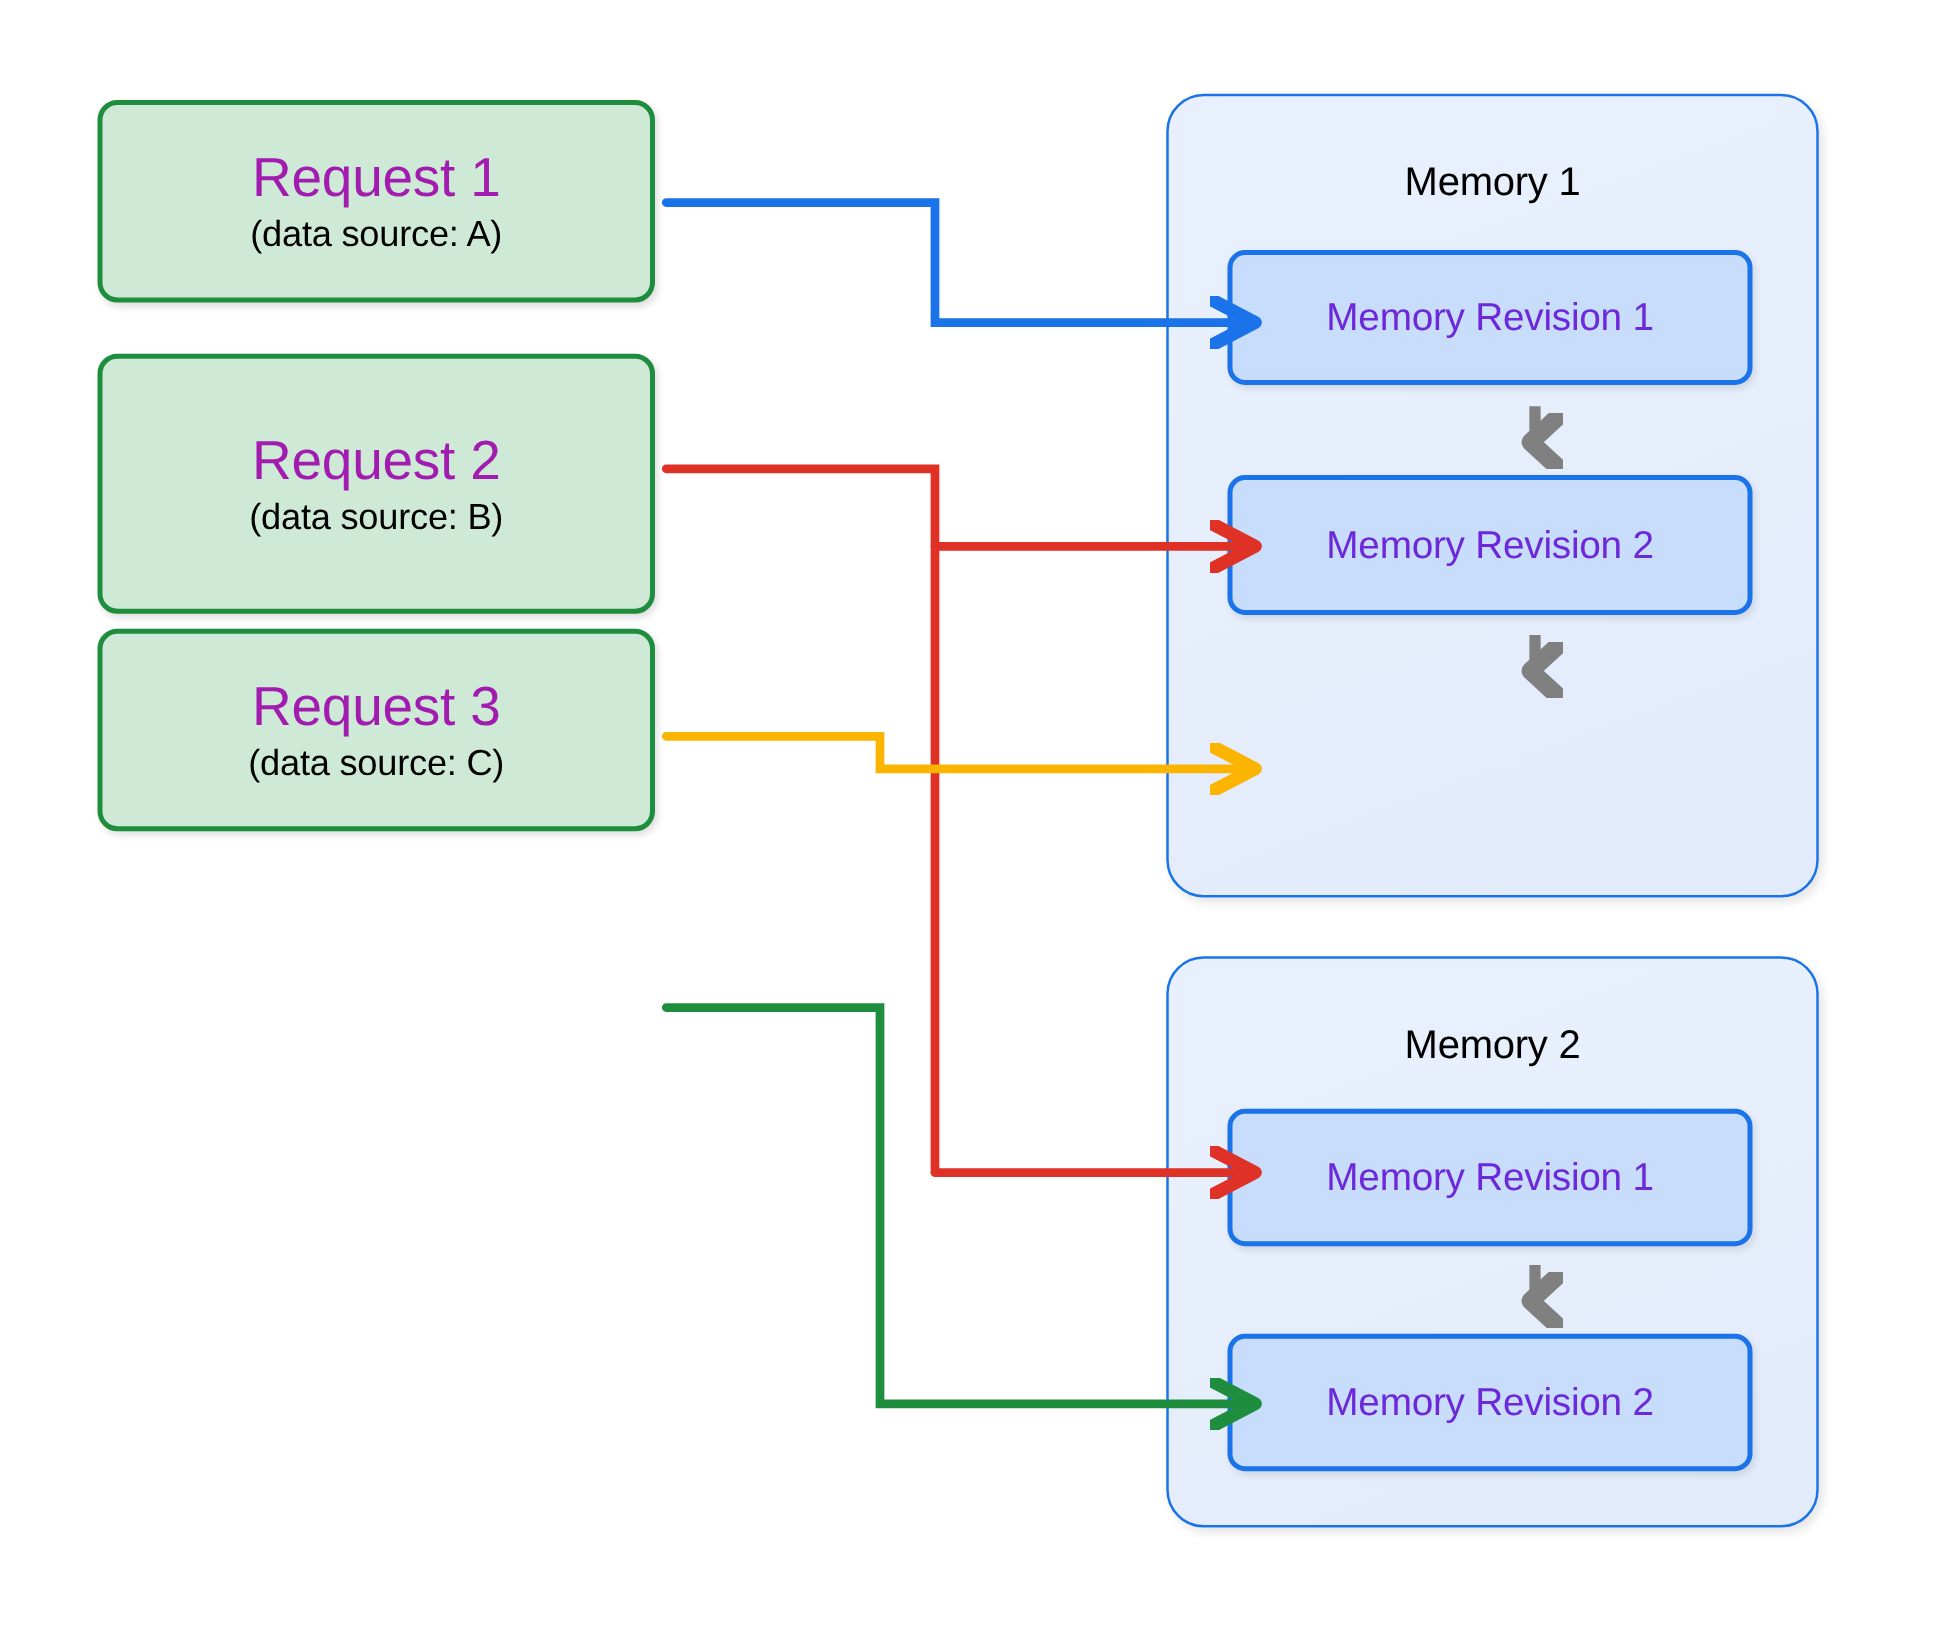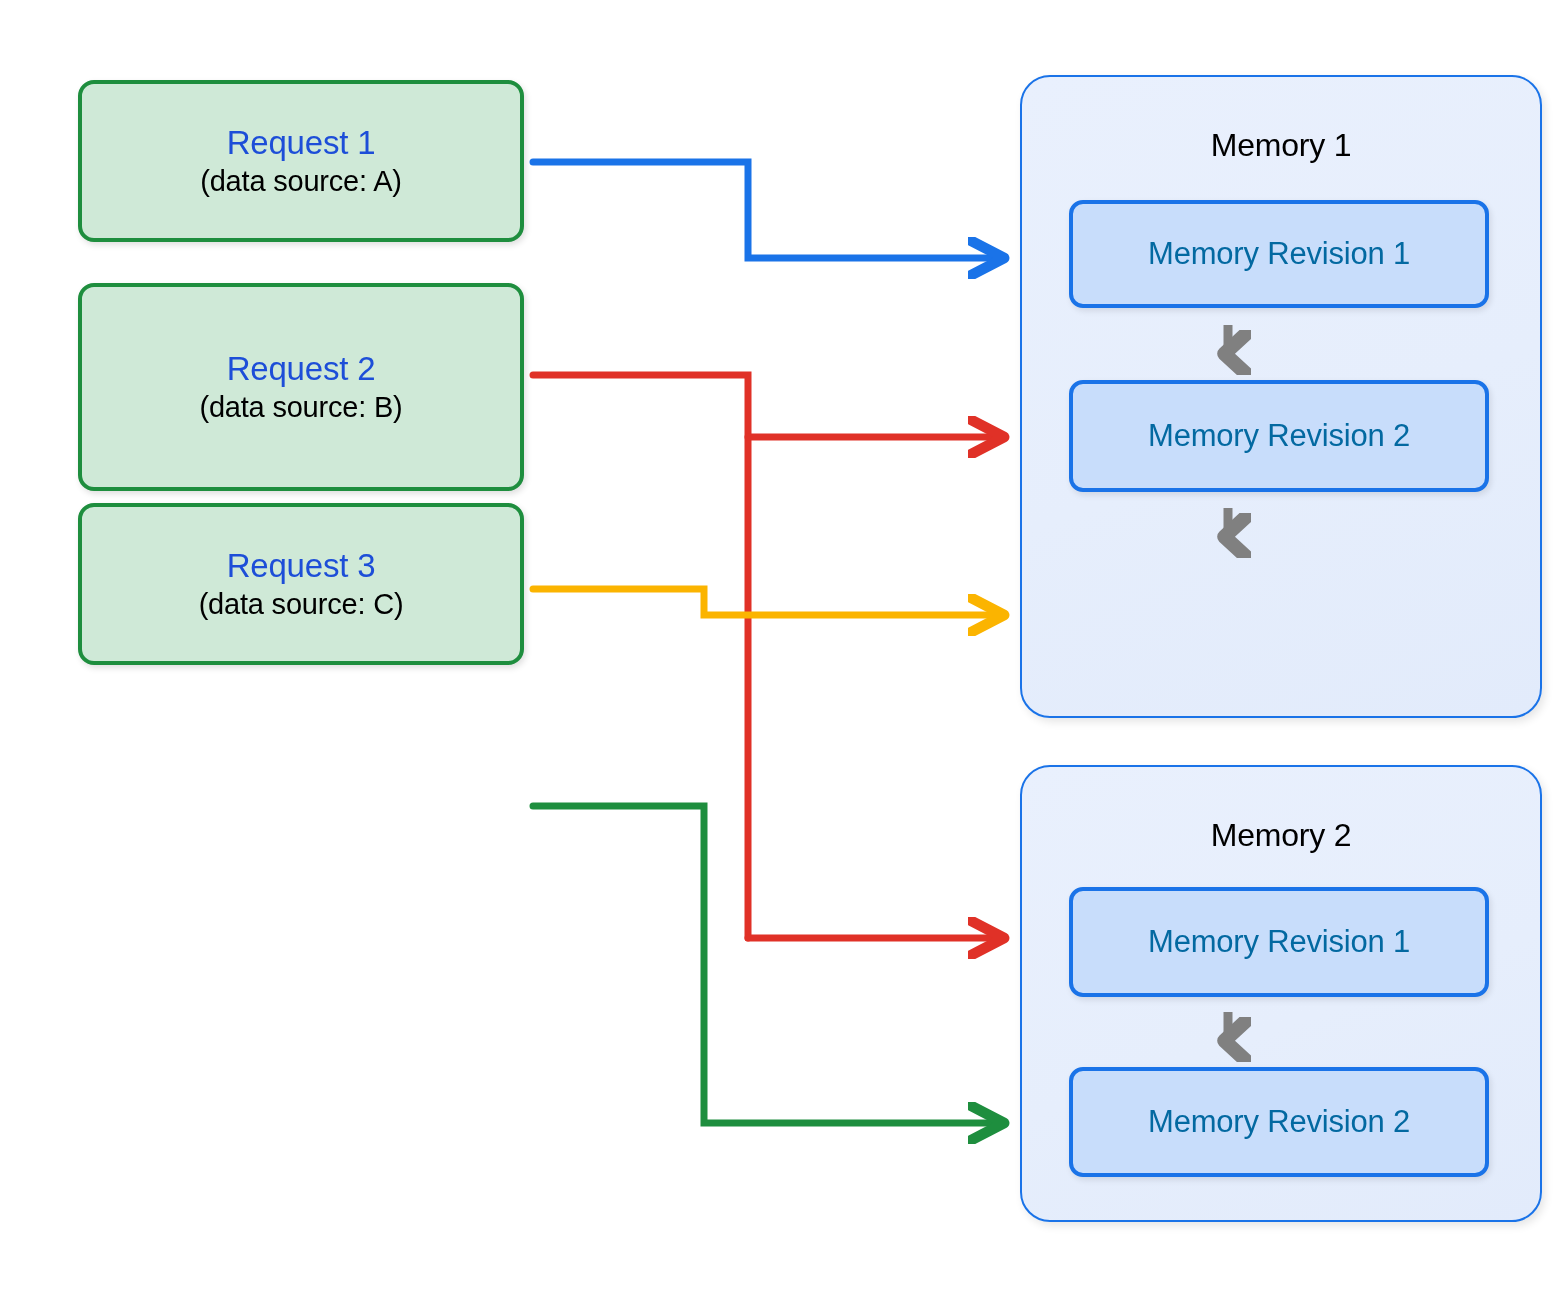--- a/index.html
+++ b/index.html
@@ -27,41 +27,41 @@
     background: #cfe9d7;
     border: 4px solid #1e8e3e;
     border-radius: 16px;
     display: flex;
     flex-direction: column;
     align-items: center;
     justify-content: center;
     box-shadow: 2px 3px 6px rgba(0,0,0,0.13);
   }
   .request-title {
-    font-size: 33px;
-    color: #1d4ed8;
+    font-size: 44px;
+    color: #a21caf;
     line-height: 1.22;
     letter-spacing: -0.2px;
   }
   .request-sub {
     font-size: 29px;
     color: #000000;
     line-height: 1.25;
     letter-spacing: -0.2px;
   }
 
   #req-1 { top: 80px;  height: 162px; }
   #req-2 { top: 283px; height: 208px; }
   #req-3 { top: 503px; height: 162px; }
   #req-4 { top: 714px; height: 162px; }
 
   
   .memory-container {
     position: absolute;
-    left: 1020px;
+    left: 933px;
     width: 522px;
     box-sizing: border-box;
     background: linear-gradient(160deg, #e9f0fd 0%, #e6eefc 55%, #e2ebfb 100%);
     border: 2px solid #1a73e8;
     border-radius: 30px;
     box-shadow: 3px 4px 8px rgba(0,0,0,0.10);
   }
   #memory-1 { top: 75px;  height: 643px; }
   #memory-2 { top: 765px; height: 457px; padding-left: 26px; }
 
@@ -85,21 +85,21 @@
     background: #c8ddfb;
     border: 4px solid #1a73e8;
     border-radius: 14px;
     display: flex;
     align-items: center;
     justify-content: center;
     box-shadow: 2px 3px 6px rgba(0,0,0,0.10);
   }
   .revision-label {
     font-size: 31px;
-    color: #0369a1;
+    color: #6d28d9;
     letter-spacing: -0.2px;
   }
 
   #m1-rev-1 { top: 123px; height: 108px; }
   #m1-rev-2 { top: 303px; height: 112px; }
   #m1-rev-3 { top: 485px; height: 108px; }
   #m2-rev-1 { top: 120px; height: 110px; }
   #m2-rev-2 { top: 300px; height: 110px; }
 
   

